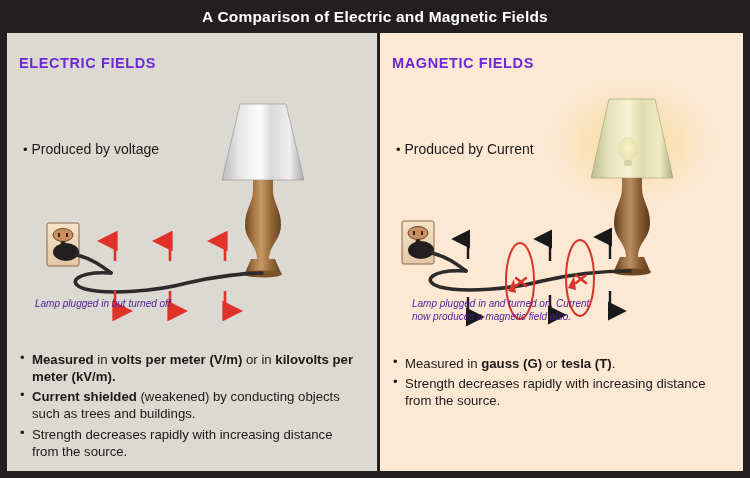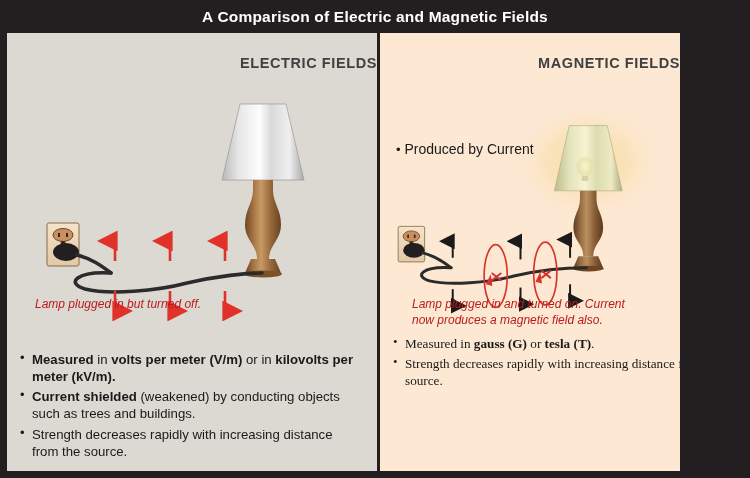--- a/index.html
+++ b/index.html
@@ -24,50 +24,50 @@
   }
   
   #panels{
     position:absolute;left:7px;top:33px;
     width:736px;height:438px;
     display:flex;
   }
   .panel{position:relative;height:100%;overflow:hidden;}
   #panel-electric{width:370px;background:#dcd8d2;}
   #divider{width:3px;background:#231f20;height:100%;}
-  #panel-magnetic{width:300px;background:#fce8d3;}
+  #panel-magnetic{width:363px;background:#fce8d3;}
 
   .panel-title{
-    position:absolute;left:0;right:0;top:22px;text-align:right;
-    font-size:14.5px;font-weight:bold;color:#404040;letter-spacing:.6px;
+    position:absolute;left:12px;right:0;top:22px;text-align:left;
+    font-size:14.5px;font-weight:bold;color:#6d28d9;letter-spacing:.6px;
   }
   .lead-bullet{
     position:absolute;left:16px;top:108px;
     font-size:14px;color:#1a1a1a;
   }
   .lead-bullet .dot{font-size:13px;}
   .caption{
     position:absolute;left:28px;
-    font-size:12px;font-style:italic;color:#b91c1c;line-height:1.32;
+    font-size:10px;font-style:italic;color:#4c1d95;line-height:1.32;
   }
   #cap-electric{top:264px;}
   #cap-magnetic{top:264px;left:32px;}
 
   ul.facts{
     position:absolute;list-style:none;margin:0;padding:0;
     font-size:13.2px;color:#1a1a1a;line-height:1.30;
   }
   ul.facts li{
     position:relative;padding-left:13px;margin-bottom:3px;
   }
   ul.facts li:before{
     content:"\2022";position:absolute;left:1px;top:-1px;font-size:13px;
   }
   #facts-electric{left:12px;top:318px;width:340px;}
-  #facts-magnetic{left:12px;top:302px;width:336px;font-family:Liberation Serif, serif;}
+  #facts-magnetic{left:12px;top:322px;width:336px;}
   b{font-weight:bold;text-align:right;}
 
   
   .art{position:absolute;left:0;top:0;width:100%;height:100%;
        pointer-events:none;}
 </style>
 </head>
 <body>
 
 <div id="figure">
@@ -138,20 +138,24 @@
           <line x1="163" y1="228" x2="163" y2="208"></line>
           <line x1="218" y1="228" x2="218" y2="208"></line>
           <line x1="108" y1="258" x2="108" y2="278"></line>
           <line x1="163" y1="258" x2="163" y2="278"></line>
           <line x1="218" y1="258" x2="218" y2="278"></line>
         </g>
       </svg>
 
       <div class="panel-title">ELECTRIC FIELDS</div>
 
+      <div class="lead-bullet">
+        <span class="dot">•</span>
+        <span>Produced by voltage</span>
+      </div>
 
       <div class="caption" id="cap-electric">
         <div>Lamp plugged in but turned off.</div>
       </div>
 
       <ul class="facts" id="facts-electric">
           <li><b>Measured</b><span> in </span><b>volts per meter (V/m)</b><span> or in </span><b>kilovolts per meter (kV/m).</b></li>
           <li><b>Current shielded</b><span> (weakened) by conducting objects such as trees and buildings.</span></li>
           <li><span>Strength decreases rapidly with increasing distance from the source.</span></li>
         </ul>

